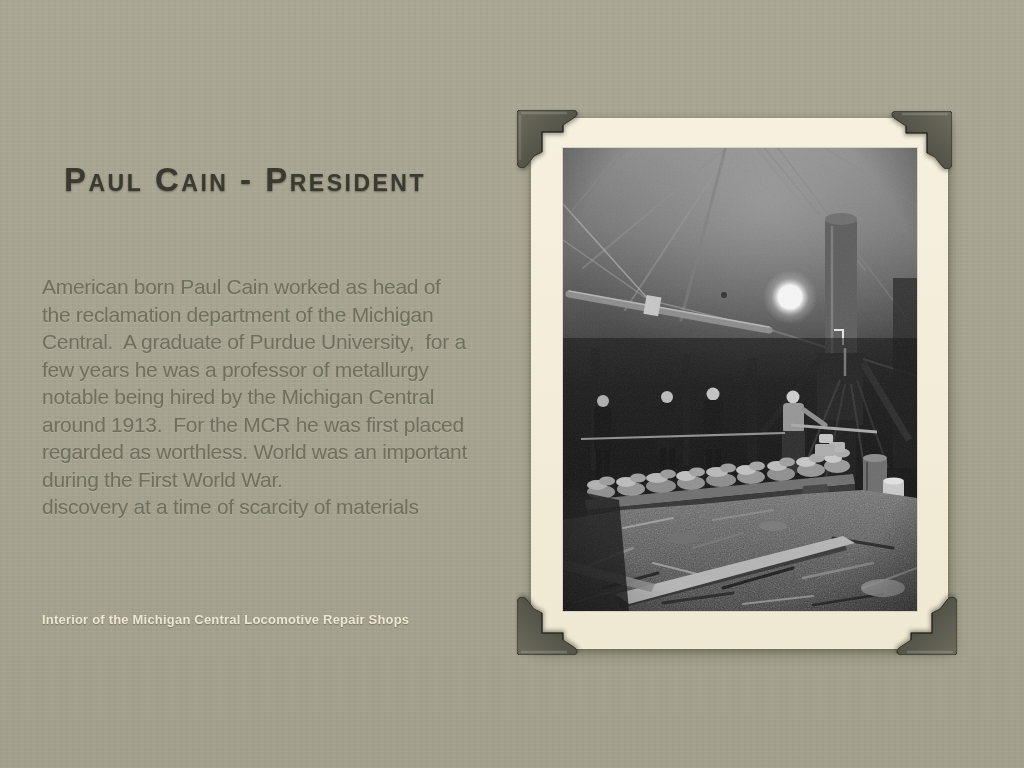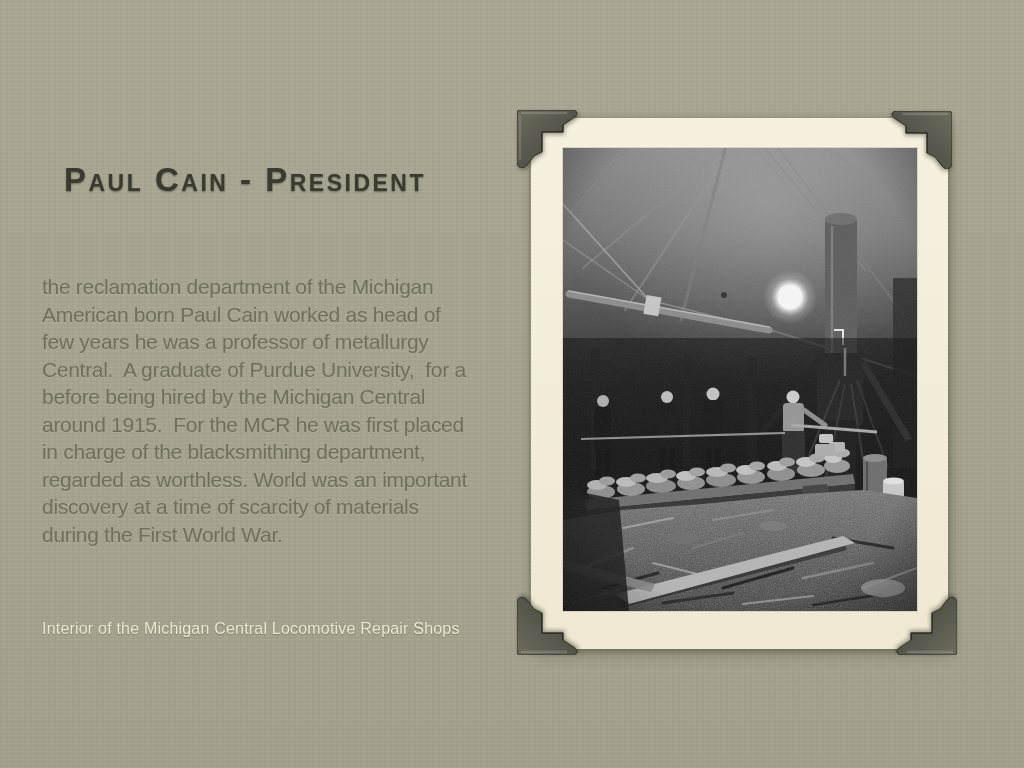--- a/index.html
+++ b/index.html
@@ -29,24 +29,23 @@
     position:absolute;left:42px;top:273px;width:500px;
     font-size:21px;line-height:27.5px;
     letter-spacing:-0.3px;
     color:#6f6f5e;
     text-shadow:0 1px 0 rgba(255,255,255,0.10);
   }
   .body .line{white-space:pre;}
 
   .caption{
     position:absolute;left:42px;top:612px;
-    font-size:16px;font-weight:normal;letter-spacing:0.2px;
+    font-size:13px;font-weight:bold;letter-spacing:0.2px;
     color:#ebe7d1;
     text-shadow:0 1px 1px rgba(70,70,50,0.45);
-    margin-top:8px;
   }
 
   .frame{
     position:absolute;left:531px;top:118px;width:417px;height:531px;
     background:linear-gradient(180deg,#f6f1df,#efe9d3);
     border-radius:3px;
     box-shadow:0 2px 6px rgba(50,50,30,0.35), 3px 5px 14px rgba(50,50,30,0.28);
   }
 
   .photo{
@@ -67,30 +66,29 @@
   .mount.br{right:-9px;bottom:-6px;transform:scale(-1,-1);}
 </style>
 </head>
 <body>
 
 <div class="slide">
 
   <h1 class="title">Paul Cain - President</h1>
 
   <div class="body">
+      <div class="line">American born Paul Cain worked as head of</div>
       <div class="line">the reclamation department of the Michigan</div>
-      <div class="line">American born Paul Cain worked as head of</div>
+      <div class="line">Central.  A graduate of Purdue University,  for a</div>
       <div class="line">few years he was a professor of metallurgy</div>
-      <div class="line">Central.  A graduate of Purdue University,  for a</div>
-      <div class="line">before being hired by the Michigan Central</div>
-      <div class="line">around 1915.  For the MCR he was first placed</div>
-      <div class="line">in charge of the blacksmithing department,</div>
+      <div class="line">notable being hired by the Michigan Central</div>
+      <div class="line">around 1913.  For the MCR he was first placed</div>
       <div class="line">regarded as worthless. World was an important</div>
+      <div class="line">during the First World War.</div>
       <div class="line">discovery at a time of scarcity of materials</div>
-      <div class="line">during the First World War.</div>
     </div>
 
   <div class="caption">Interior of the Michigan Central Locomotive Repair Shops</div>
 
   <div class="frame">
 
     <div class="photo">
       <svg viewBox="0 0 354 463" preserveAspectRatio="none">
         <defs>
           <linearGradient id="pv" x1="0" y1="0" x2="0" y2="1">

